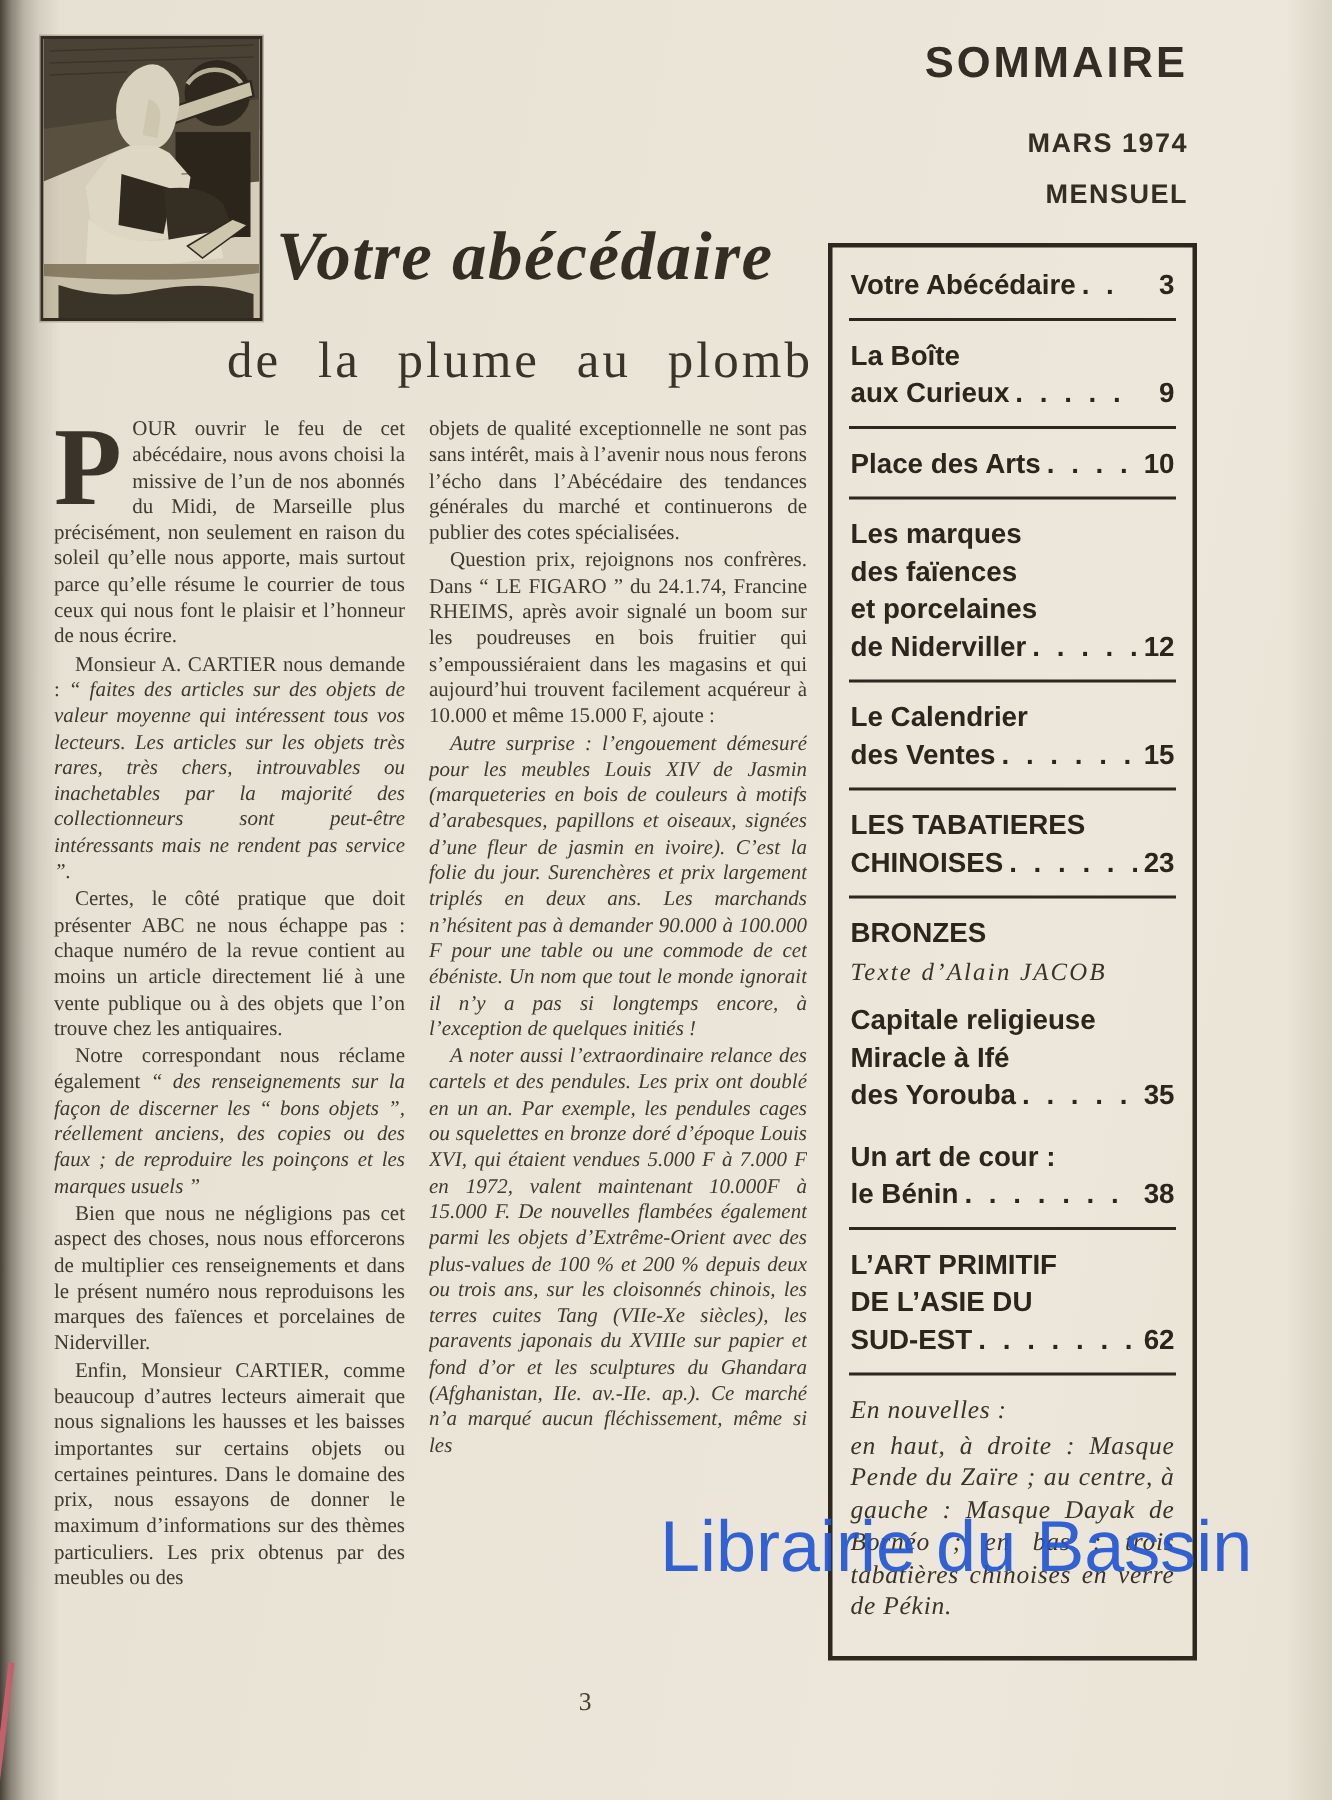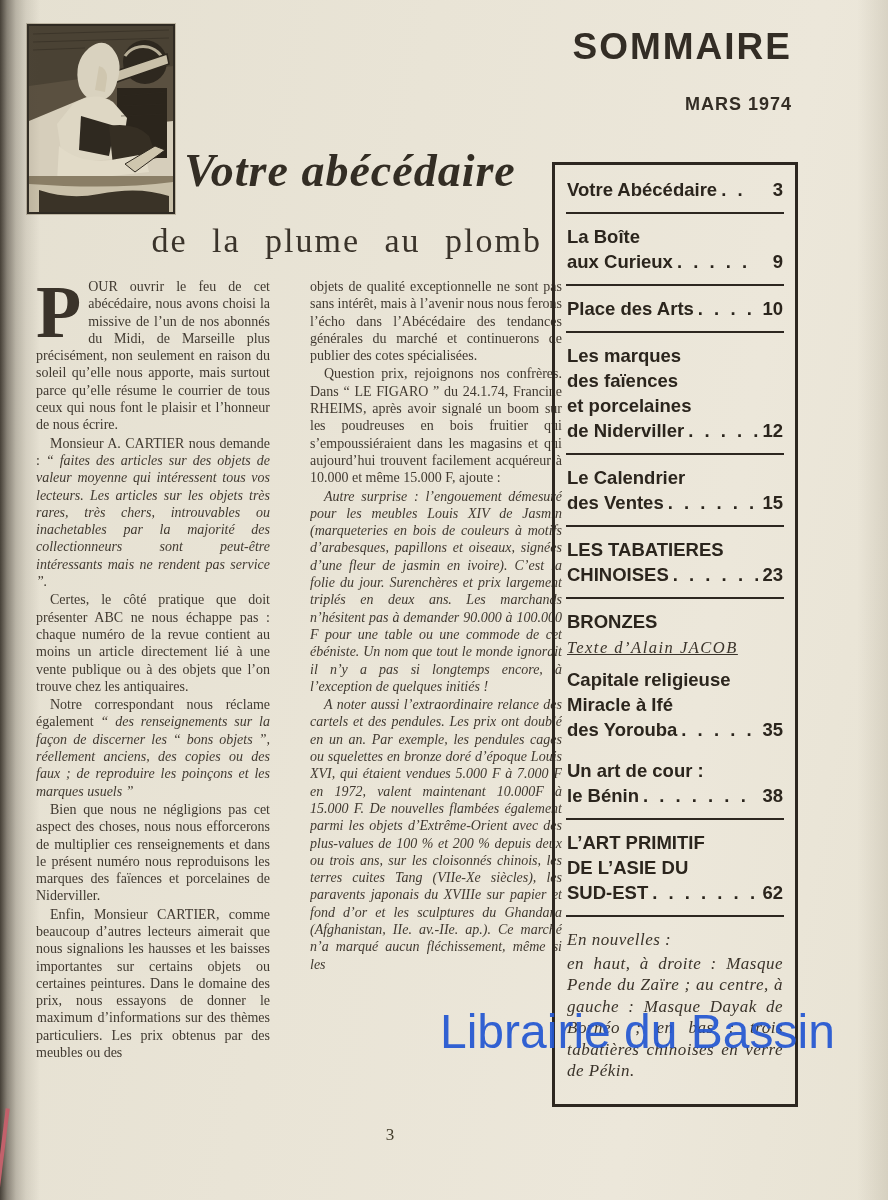--- a/index.html
+++ b/index.html
@@ -34,49 +34,49 @@
     font:italic 700 46px/1 "Liberation Serif",serif;color:#332d24;letter-spacing:1px;
   }
   .art-subtitle{
     position:absolute;left:128px;top:222px;width:414px;text-align:right;z-index:2;
     font:400 34px/1.1 "Liberation Serif",serif;color:#3a332a;letter-spacing:2px;word-spacing:14px;
   }
   
   .col{position:absolute;top:278px;z-index:2;text-align:justify;
     font-size:14px;line-height:17.3px;color:#403930;height:845px;overflow:hidden;}
   .col-left{left:36px;width:234px;}
-  .col-mid{left:286px;width:252px;margin-left:24px;}
+  .col-mid{left:286px;width:252px;}
   .col p{margin:0 0 1px 0;text-indent:14px;}
   .col p.noindent{text-indent:0;}
   .it{font-style:italic;}
   .dropcap{
     float:left;font:700 74px/60px "Liberation Serif",serif;color:#3a332a;
     margin:4px 7px 0 0;
   }
   
   .som-head{position:absolute;left:552px;top:26px;width:240px;text-align:right;z-index:2;
     font-family:"Liberation Sans",sans-serif;color:#332d25;}
-  .som-title{font-weight:700;font-size:37px;letter-spacing:2px;}
+  .som-title{font-weight:700;font-size:29px;letter-spacing:2px;}
   .som-date{font-weight:700;font-size:18px;letter-spacing:1px;margin-top:26px;text-align:right;}
   .som-freq{font-weight:700;font-size:18px;letter-spacing:1px;margin-top:13px;}
   
   .toc-box{
     position:absolute;left:552px;top:162px;width:246px;height:945px;z-index:2;
     border:3px solid #2d2720;box-sizing:border-box;padding:2px 11px 6px 11px;
     font-family:"Liberation Sans",sans-serif;color:#2b251d;
   }
   .toc-item{padding:10px 1px;font-weight:700;font-size:18.5px;line-height:25px;}
   .toc-item.rule{border-bottom:2px solid #2d2720;}
   .toc-item.tight{padding-bottom:2px;}
   .toc-item.sub{padding-top:6px;}
   .toc-lastline{display:flex;align-items:baseline;}
   .toc-label{white-space:nowrap;}
   .toc-dots{flex:1;overflow:hidden;white-space:nowrap;margin:0 4px;letter-spacing:3px;}
   .toc-page{text-align:right;}
-  .toc-byline{font:italic 400 16.5px/22px "Liberation Serif",serif;letter-spacing:1.5px;margin-top:3px;color:#3a332a;text-decoration:underline;}
+  .toc-byline{font:italic 400 16.5px/22px "Liberation Serif",serif;letter-spacing:1.5px;margin-top:3px;color:#3a332a;}
   .cover-note{padding:12px 1px 0 1px;font:italic 400 17px/21.5px "Liberation Serif",serif;
     color:#3a332a;text-align:justify;letter-spacing:0.5px;}
   .cover-note .lead{text-align:left;margin-bottom:2px;}
   
   .page-number{position:absolute;left:330px;top:1125px;width:120px;text-align:center;z-index:2;
     font-size:17px;color:#46402f;}
   
   .watermark{
     position:absolute;left:440px;top:1006px;z-index:9;white-space:nowrap;
     font:400 48px/1.1 "Liberation Sans",sans-serif;opacity:0.93;pointer-events:none;
@@ -136,20 +136,21 @@
   <div class="col col-mid">
     <p class="noindent">objets de qualité exceptionnelle ne sont pas sans intérêt, mais à l’avenir nous nous ferons l’écho dans l’Abécédaire des tendances générales du marché et continuerons de publier des cotes spécialisées.</p>
     <p>Question prix, rejoignons nos confrères. Dans “ LE FIGARO ” du 24.1.74, Francine RHEIMS, après avoir signalé un boom sur les poudreuses en bois fruitier qui s’empoussiéraient dans les magasins et qui aujourd’hui trouvent facilement acquéreur à 10.000 et même 15.000 F, ajoute :</p>
     <p class="it">Autre surprise : l’engouement démesuré pour les meubles Louis XIV de Jasmin (marqueteries en bois de couleurs à motifs d’arabesques, papillons et oiseaux, signées d’une fleur de jasmin en ivoire). C’est la folie du jour. Surenchères et prix largement triplés en deux ans. Les marchands n’hésitent pas à demander 90.000 à 100.000 F pour une table ou une commode de cet ébéniste. Un nom que tout le monde ignorait il n’y a pas si longtemps encore, à l’exception de quelques initiés !</p>
     <p class="it">A noter aussi l’extraordinaire relance des cartels et des pendules. Les prix ont doublé en un an. Par exemple, les pendules cages ou squelettes en bronze doré d’époque Louis XVI, qui étaient vendues 5.000 F à 7.000 F en 1972, valent maintenant 10.000F à 15.000 F. De nouvelles flambées également parmi les objets d’Extrême-Orient avec des plus-values de 100 % et 200 % depuis deux ou trois ans, sur les cloisonnés chinois, les terres cuites Tang (VIIe-Xe siècles), les paravents japonais du XVIIIe sur papier et fond d’or et les sculptures du Ghandara (Afghanistan, IIe. av.-IIe. ap.). Ce marché n’a marqué aucun fléchissement, même si les</p>
   </div>
 
   <div class="som-head">
     <div class="som-title">SOMMAIRE</div>
     <div class="som-date">MARS 1974</div>
+    <div class="som-freq">MENSUEL</div>
   </div>
 
   <div class="toc-box">
     <div>
         <div class="toc-item rule">
           <div class="toc-lastline">
             <span class="toc-label">Votre Abécédaire</span>
             <span class="toc-dots">. .</span>
             <span class="toc-page">3</span>
           </div>

